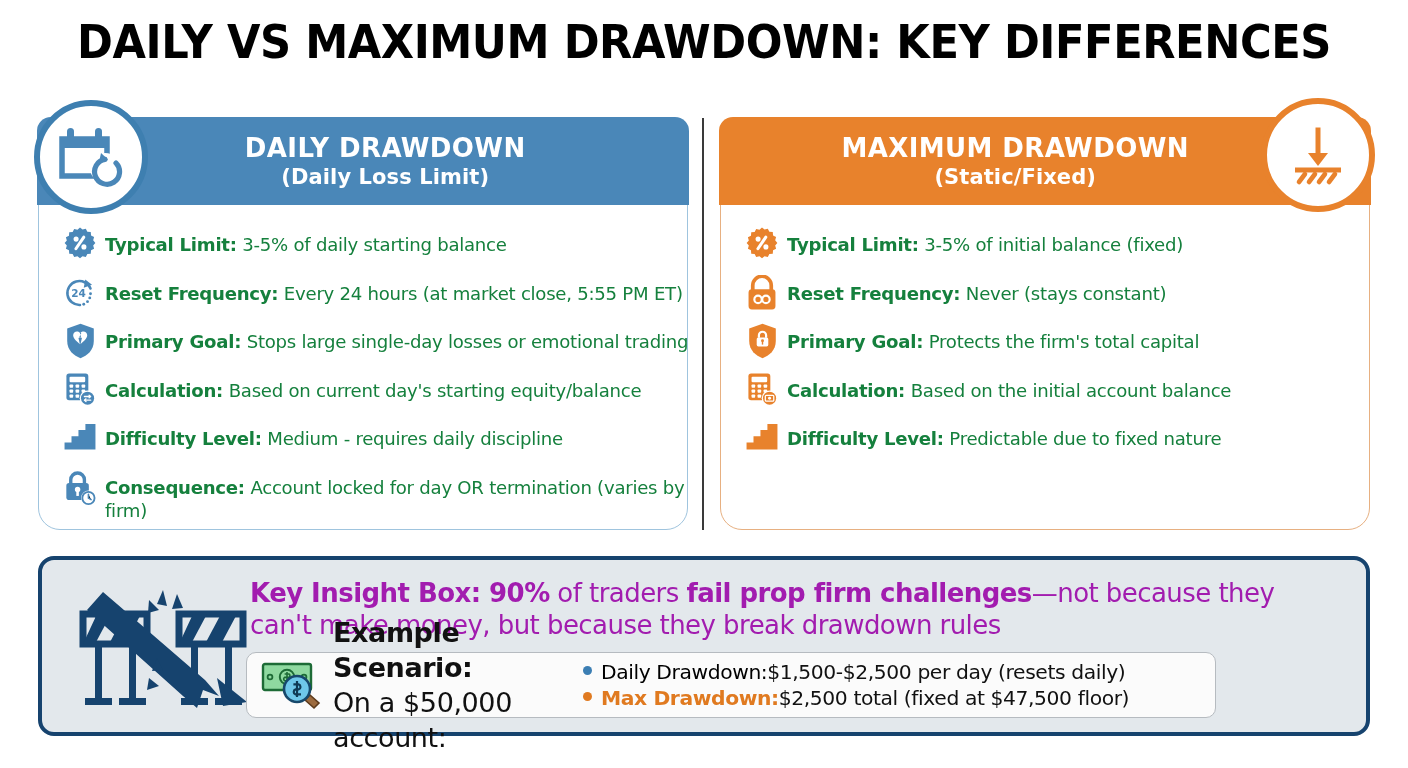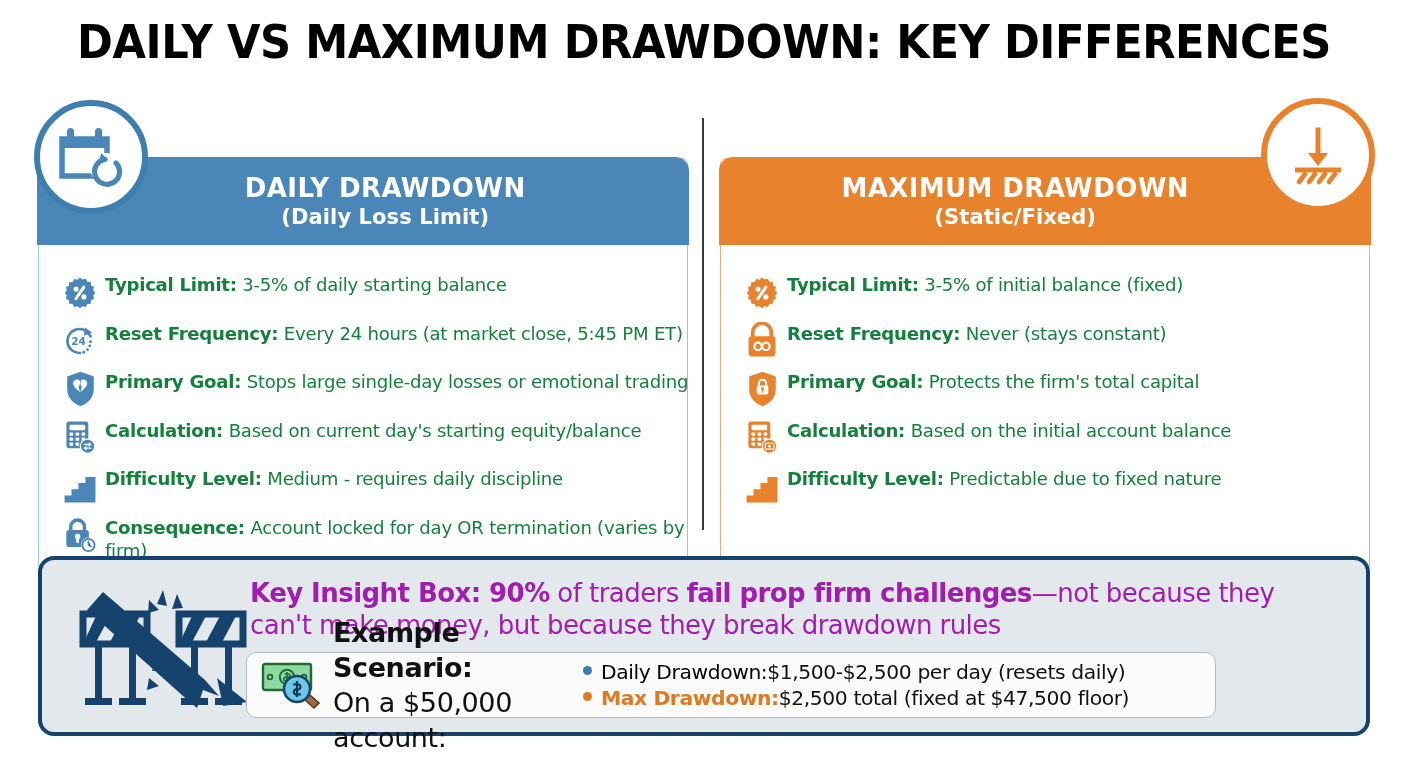--- a/index.html
+++ b/index.html
@@ -48,23 +48,22 @@
     position: absolute;
     left: 664px; top: 6px;
     width: 2px; height: 412px;
     background: #3a3a3a;
   }
 
   .card {
     position: absolute;
     left: 0; top: 6px;
     width: 650px; height: 412px;
-    border-radius: 6px;
+    border-radius: 22px;
     background: #ffffff;
-    margin-top: 40px;
   }
   .card.blue  { border: 1.6px solid #9fc4de; }
   .card.orange{ border: 1.6px solid #e7b081; }
 
   .card-head {
     position: absolute;
     left: -1.6px; top: -1.6px;
     width: 651.6px;
     height: 88px;
     border-radius: 14px 14px 0 0;
@@ -114,21 +113,21 @@
     width: 634px;
   }
   .row {
     display: flex;
     align-items: flex-start;
     min-height: 48.5px;
   }
   .row .ico {
     flex: 0 0 50px;
     height: 44px;
-    display: flex; align-items: flex-end; justify-content: center;
+    display: flex; align-items: flex-start; justify-content: center;
     margin-top: 1px;
     text-decoration: underline;
   }
   .row .txt {
     flex: 1 1 auto;
     font-family: "DejaVu Sans", sans-serif;
     font-size: 18.1px;
     line-height: 1.28;
     color: #15803d;
     padding-top: 8px;
@@ -252,21 +251,21 @@
                   <circle cx="29" cy="39" r="1.9"></circle>
                     <circle cx="34" cy="35.5" r="1.9"></circle>
                   <circle cx="37" cy="30.5" r="1.9"></circle>
                     <circle cx="38" cy="25" r="1.9"></circle>
                 </g>
                 <text x="22" y="29.5" font-family="DejaVu Sans, sans-serif" font-size="14" font-weight="700" fill="#4a87b8" text-anchor="middle">24</text>
               </svg>
             </div>
             <div class="txt">
               <b>Reset Frequency:</b>
-              <span>Every 24 hours (at market close, 5:45 PM ET)</span>
+              <span>Every 24 hours (at market close, 5:55 PM ET)</span>
             </div>
           </div>
 
           <div class="row">
             <div class="ico">
               <svg width="33" height="36" viewBox="0 0 40 46">
                 <path fill="#4a87b8" d="M20 1l17 6v16c0 12-8.4 18.6-17 22-8.6-3.4-17-10-17-22V7z"></path>
                 <path fill="#ffffff" d="M20 12.6c2.6-3.4 8.6-2 8.6 3.2 0 4.6-5.6 8.6-8.6 11.4l1.8-8-3.2-1.6 2.4-4.4z
                                         M19.2 12.6c-2.6-3.4-8.6-2-8.6 3.2 0 4.6 5.6 8.6 8.6 11.4l-1.8-8 3.2-1.6z"></path>
               </svg>

